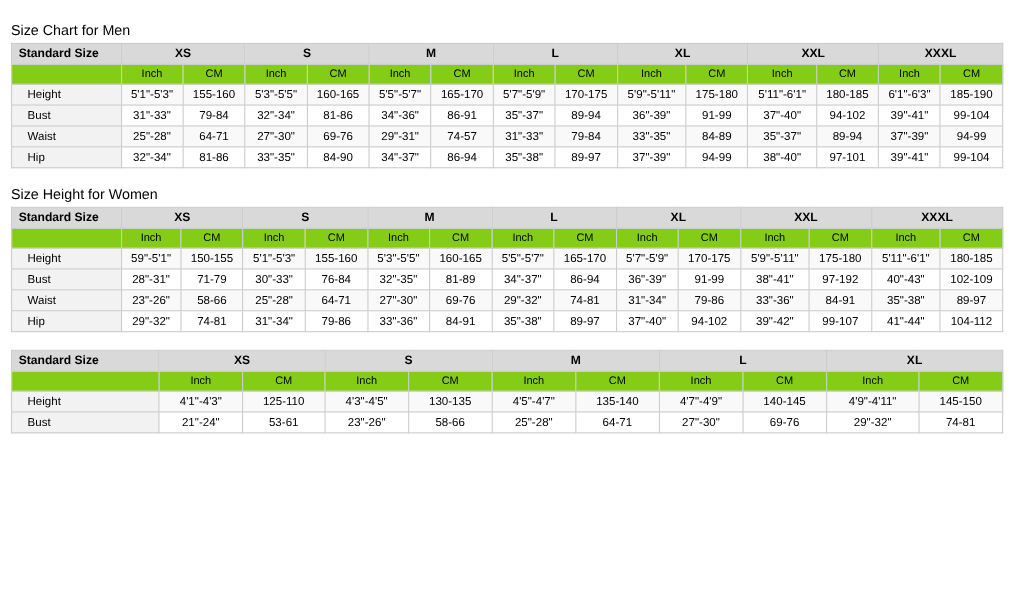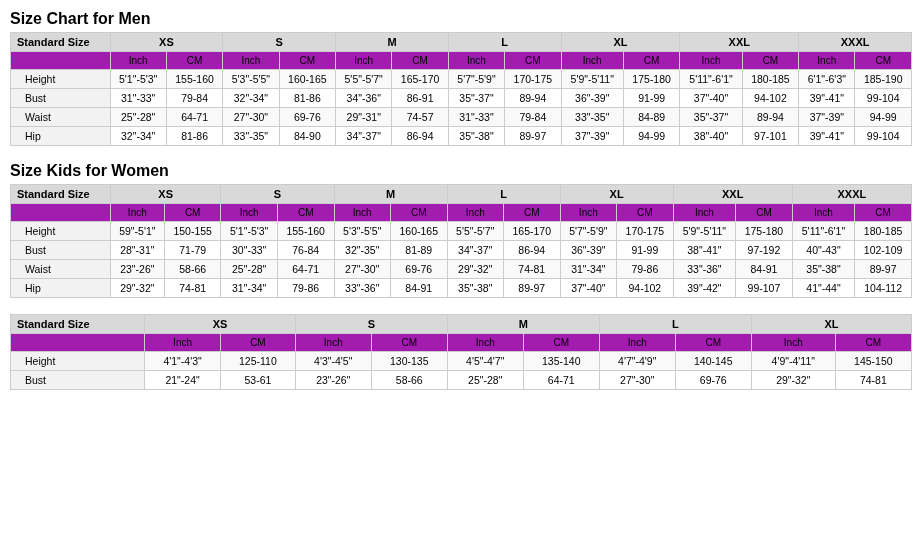--- a/index.html
+++ b/index.html
@@ -4,44 +4,44 @@
   <style>
     * { margin: 0; padding: 0; box-sizing: border-box; }
     body {
       font-family: Arial, sans-serif;
       font-size: 11px;
       background: #fff;
       padding: 10px;
       width: 922px;
     }
     .section-title {
-      font-size: 16px;
-      font-weight: bold;
+      font-size: 13px;
+      font-weight: normal;
       margin-bottom: 4px;
-      margin-top: 0;
+      margin-top: 10px;
     }
     table {
       border-collapse: collapse;
       width: 100%;
       margin-bottom: 16px;
       border-radius: 32px;
     }
     th, td {
       border: 1px solid #ccc;
       text-align: center;
       padding: 3px 4px;
       font-size: 10.5px;
     }
     .header-row th {
       background-color: #d9d9d9;
       font-weight: bold;
       font-size: 11px;
     }
     .subheader-row td {
-      background-color: #a21caf;
+      background-color: #84cc16;
       font-style: normal;
       font-size: 10px;
     }
     .data-row td {
       background-color: #fff;
     }
     .data-row:nth-child(odd) td {
       background-color: #f9f9f9;
     }
     .row-label {
@@ -159,21 +159,21 @@
           <td>38"-40"</td>
           <td>97-101</td>
           <td>39"-41"</td>
           <td>99-104</td>
         </tr>
       </tbody>
   </table>
 </div>
 
 <div>
-  <div class="section-title">Size Kids for Women</div>
+  <div class="section-title">Size Height for Women</div>
   <table>
     <thead>
       <tr class="header-row">
         <th class="corner-cell">Standard Size</th>
         <th colspan="2">XS</th>
         <th colspan="2">S</th>
         <th colspan="2">M</th>
         <th colspan="2">L</th>
         <th colspan="2">XL</th>
         <th colspan="2">XXL</th>

